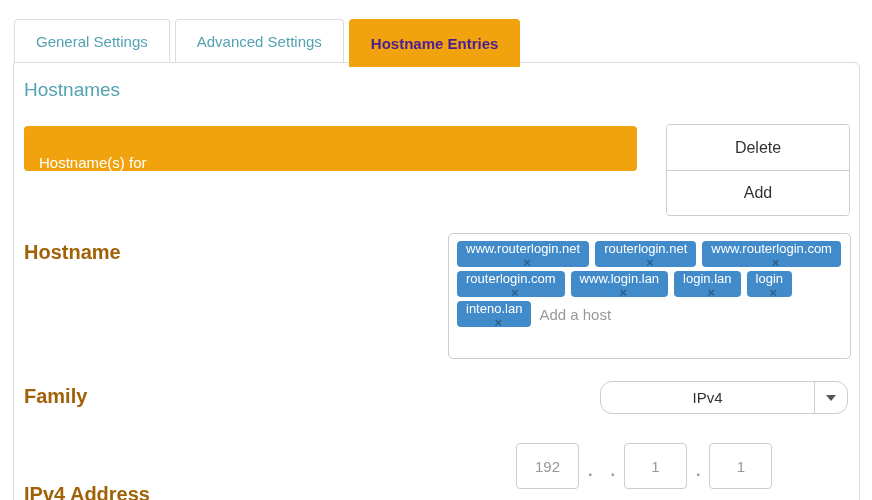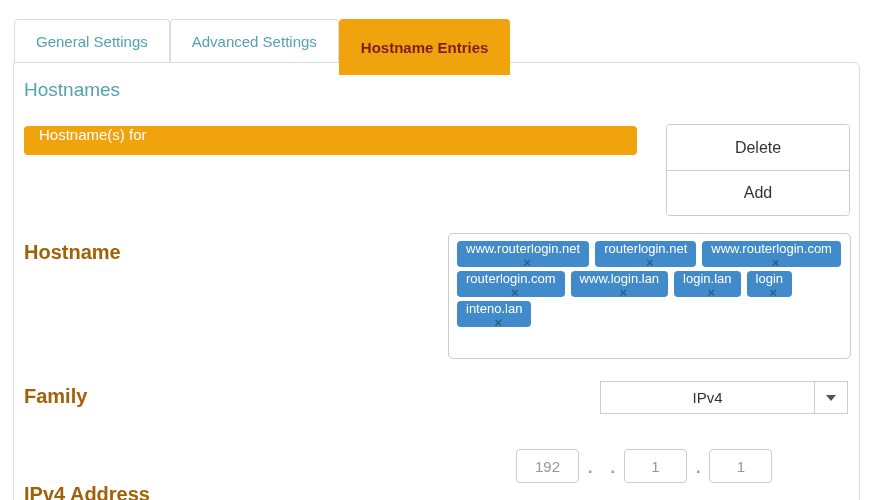--- a/index.html
+++ b/index.html
@@ -16,35 +16,36 @@
   .tabs {
     position: absolute;
     left: 14px; top: 19px;
     display: flex;
     z-index: 3;
   }
   .tab {
     height: 43px;
     display: flex; align-items: center;
     padding: 0 21px;
+    margin-right: 5px;
     background: #fff;
     border: 1px solid #ddd;
     border-bottom: none;
     border-radius: 4px 4px 0 0;
     color: #53A2B2;
     font-size: 15px;
     cursor: pointer;
     white-space: nowrap;
   }
   .tab.active {
-    height: 56px;
+    height: 48px;
     margin-bottom: -1px;
     background: #F0A30C;
     border-color: #F0A30C;
-    color: #7f1d1d;
+    color: #4c1d95;
     font-weight: bold;
   }
 
   
   .panel {
     position: absolute;
     left: 13px; top: 62px;
     width: 847px; height: 450px;
     background: #fff;
     border: 1px solid #ddd;
@@ -56,26 +57,26 @@
     position: absolute;
     left: 10px; top: 16px;
     font-size: 19px;
     font-weight: 400;
     color: #53A2B2;
   }
 
   .banner {
     position: absolute;
     left: 10px; top: 63px;
-    width: 613px; height: 29px;
+    width: 613px; height: 45px;
     background: #F0A30C;
     border-radius: 4px;
     color: #fff;
     font-size: 15px;
-    display: flex; align-items: flex-start;
+    display: flex; align-items: flex-end;
     padding-left: 15px;
   }
 
   .btn-group {
     position: absolute;
     left: 652px; top: 61px;
     width: 184px;
     border: 1px solid #ccc;
     border-radius: 4px;
     background: #fff;
@@ -151,21 +152,21 @@
     padding-left: 2px;
   }
   .tag-input::placeholder { color: #999; }
 
   
   .select {
     position: absolute;
     left: 586px; top: 318px;
     width: 248px; height: 33px;
     border: 1px solid #ccc;
-    border-radius: 0;
+    border-radius: 12px;
     background: #fff;
     display: flex;
     align-items: stretch;
     cursor: pointer;
     justify-content: center;
   }
   .select-value {
     flex: 1;
     display: flex; align-items: center; justify-content: center;
     font-size: 15px;
@@ -184,29 +185,28 @@
   }
 
   
   .octets {
     position: absolute;
     left: 502px; top: 380px;
     display: flex;
     align-items: center;
   }
   .octet {
-    width: 63px; height: 34px;
+    width: 63px; height: 46px;
     border: 1px solid #ccc;
     border-radius: 4px;
     text-align: center;
     font-family: inherit;
     font-size: 15px;
     color: #999;
     outline: none;
-    margin-top: 6px;
   }
   .octet-dot {
     margin: 10px 9px 0 9px;
     color: #999;
     font-size: 16px;
     font-weight: bold;
     line-height: 1;
   }
 </style>
 </head>
@@ -259,20 +259,21 @@
       <span class="tag-x">×</span>
     </span>
     <span class="tag">
       <span>login</span>
       <span class="tag-x">×</span>
     </span>
     <span class="tag">
       <span>inteno.lan</span>
       <span class="tag-x">×</span>
     </span>
+    <input class="tag-input" placeholder="Add a host" style="">
   </div>
 
   <div class="field-label label-family">Family</div>
 
   <div class="select">
     <div class="select-value">IPv4</div>
     <div class="select-caret-box">
       <div class="caret"></div>
     </div>
   </div>

